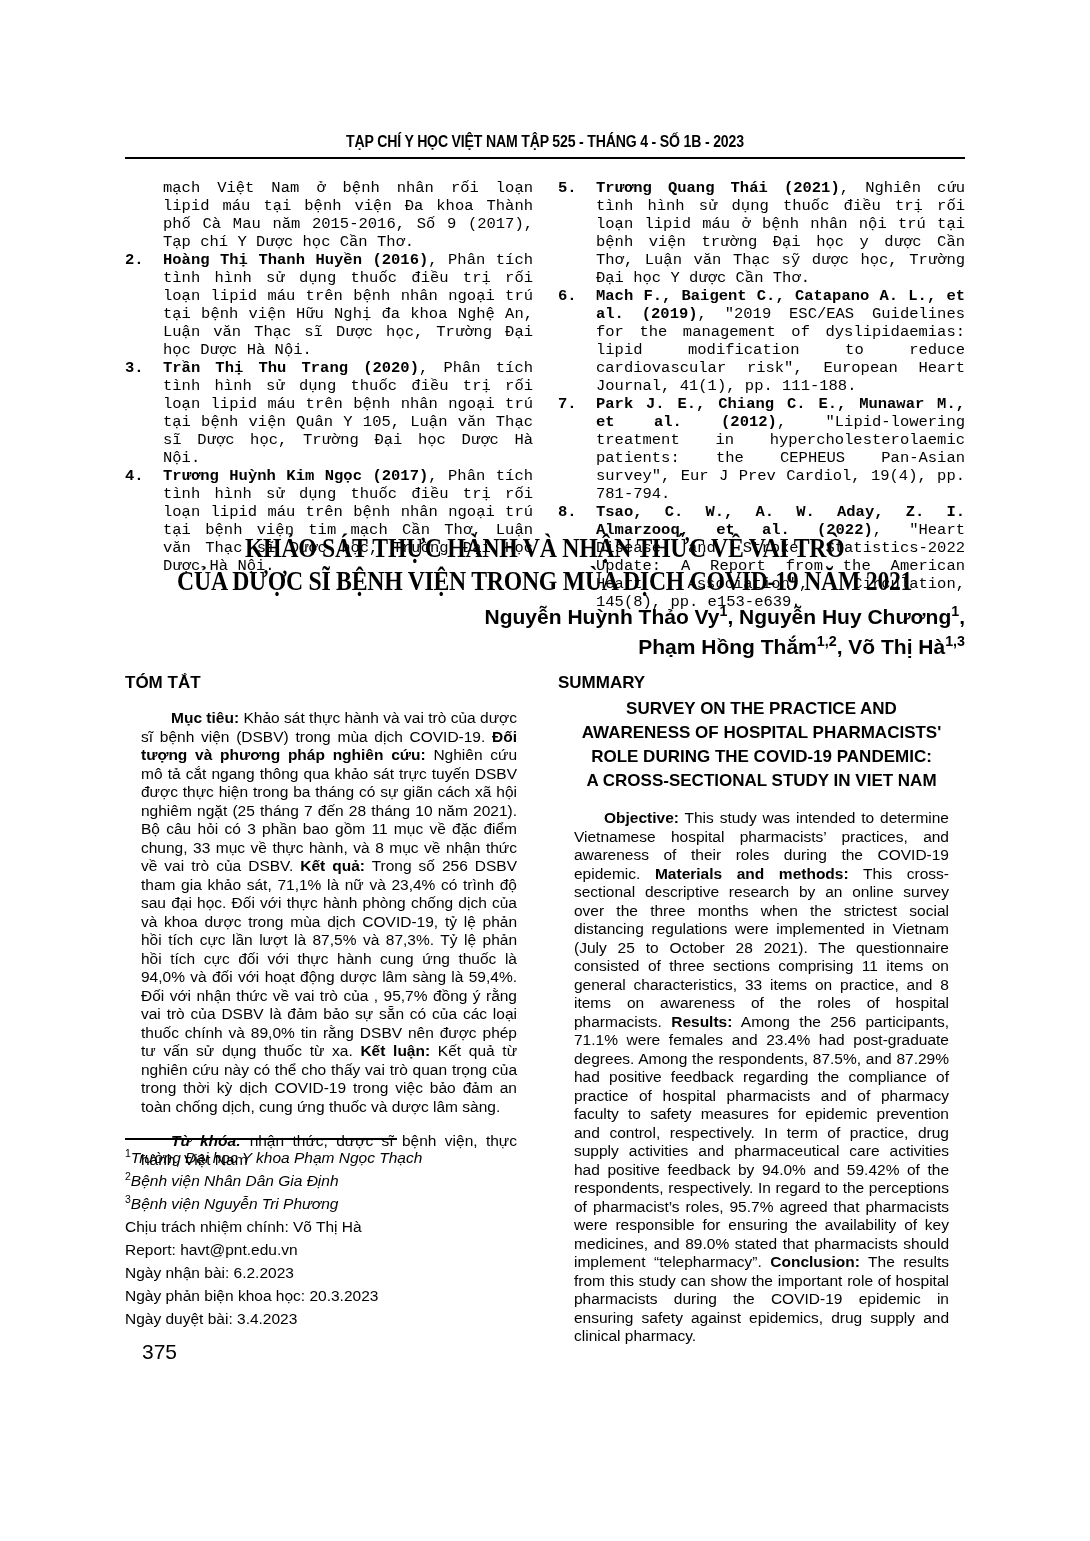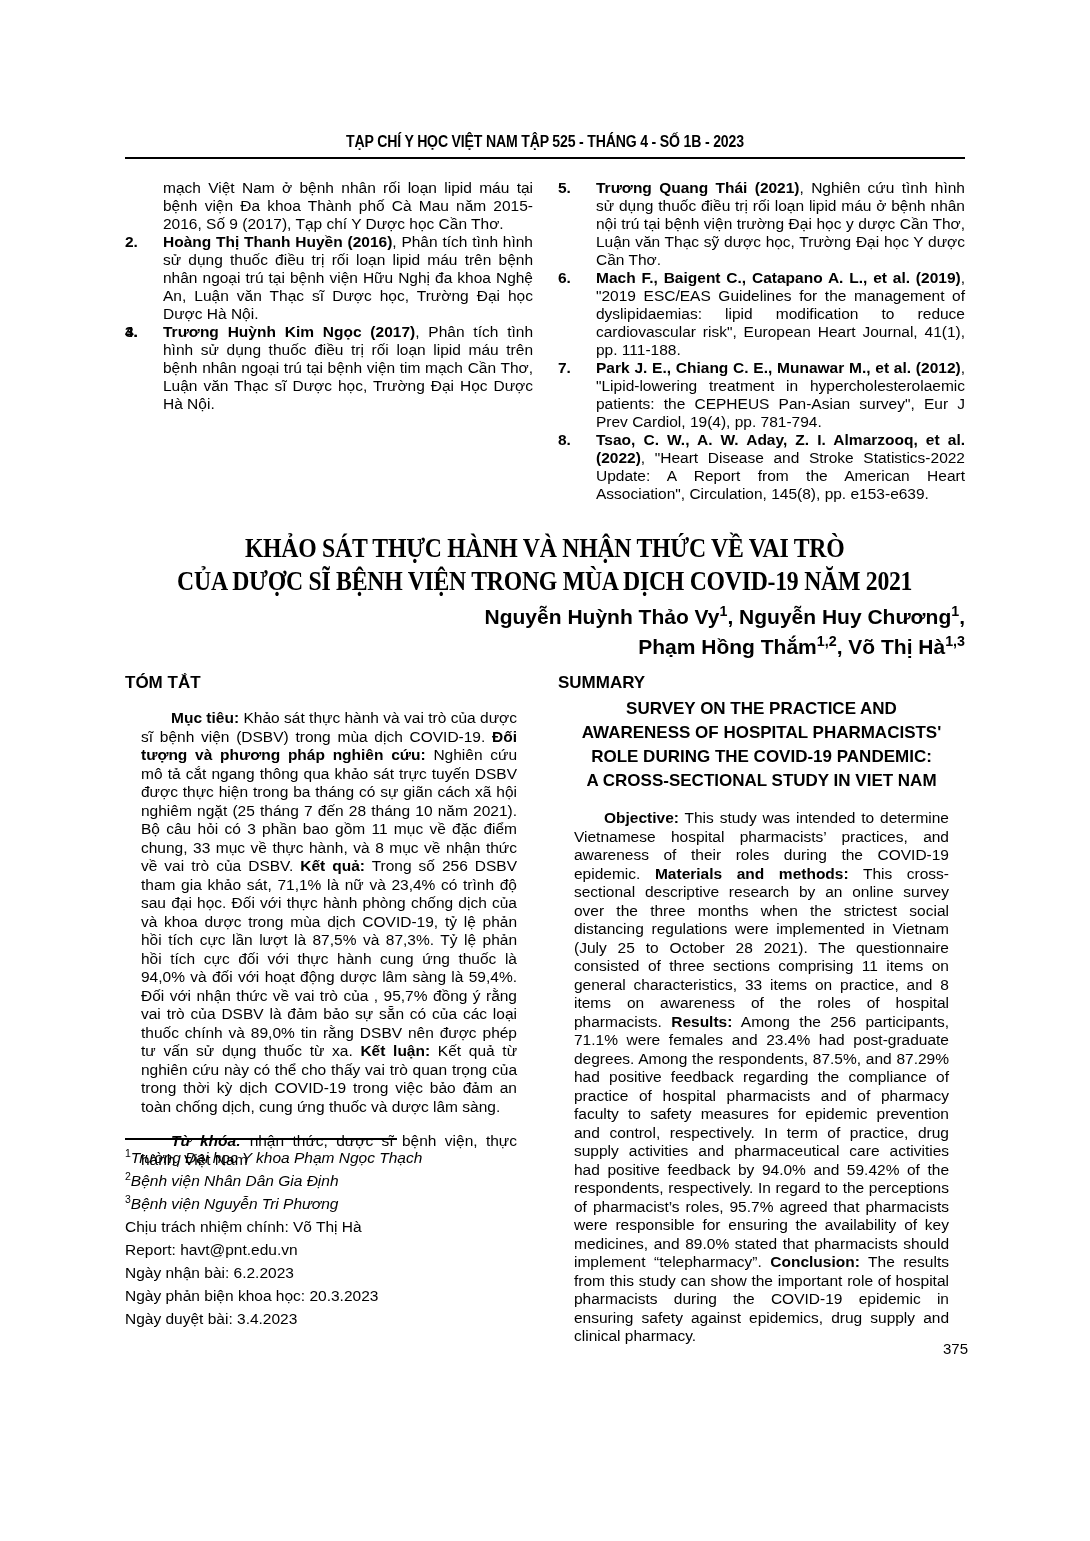--- a/index.html
+++ b/index.html
@@ -30,21 +30,21 @@
 
   
   .refs-row{position:absolute;top:179px;left:125px;width:840px;display:flex;gap:25px;}
   .main-row{position:absolute;top:668px;left:125px;width:840px;display:flex;gap:25px;}
   .col-left{width:408px;}
   .col-right{width:407px;}
 
   
   .ref-item{
     position:relative;padding-left:38px;
-    text-align:justify;font-size:15.5px;line-height:18px;
+    text-align:justify;font-size:15.5px;line-height:18px;font-family:Liberation Mono, monospace;
   }
   .ref-num{position:absolute;left:0;top:0;font-weight:bold;}
 
   
   .title-block{
     position:absolute;top:532px;left:0;width:1090px;
     text-align:center;font-family:"Liberation Serif", serif;
     font-weight:bold;font-size:27px;line-height:33px;letter-spacing:-0.3px;
   }
   .authors-block{
@@ -61,22 +61,22 @@
   }
   .en-title{
     text-align:center;font-weight:bold;font-size:17px;line-height:24px;margin:2px 0 1px 0;
   }
 
   
   .footnotes{position:absolute;top:1138px;left:125px;width:408px;font-size:15.5px;line-height:23px;}
   .fn-rule{width:272px;border-top:2px solid #000;margin:0 0 6px 0;}
 
   .page-number{
-    position:absolute;top:1340px;left:128px;width:840px;
-    text-align:right;font-size:15px;
+    position:absolute;top:1340px;left:142px;width:840px;
+    font-size:21px;
   }
 </style>
 </head>
 <body>
 
 <div class="page">
 
   <div class="journal-header">
     <span class="condensed">TẠP CHÍ Y HỌC VIỆT NAM TẬP 525 - THÁNG 4 - SỐ 1B - 2023</span>
   </div>
@@ -86,20 +86,21 @@
     <div class="col-left">
       <div class="ref-item">
         <span class="ref-text"><span>mạch Việt Nam ở bệnh nhân rối loạn lipid máu tại bệnh viện Đa khoa Thành phố Cà Mau năm 2015-2016, Số 9 (2017), Tạp chí Y Dược học Cần Thơ.</span></span>
       </div>
       <div class="ref-item">
         <span class="ref-num">2.</span>
         <span class="ref-text"><span class="b">Hoàng Thị Thanh Huyền (2016)</span><span>, Phân tích tình hình sử dụng thuốc điều trị rối loạn lipid máu trên bệnh nhân ngoại trú tại bệnh viện Hữu Nghị đa khoa Nghệ An, Luận văn Thạc sĩ Dược học, Trường Đại học Dược Hà Nội.</span></span>
       </div>
       <div class="ref-item">
         <span class="ref-num">3.</span>
+        <span class="ref-text"><span class="b">Trần Thị Thu Trang (2020)</span><span>, Phân tích tình hình sử dụng thuốc điều trị rối loạn lipid máu trên bệnh nhân ngoại trú tại bệnh viện Quân Y 105, Luận văn Thạc sĩ Dược học, Trường Đại học Dược Hà Nội.</span></span>
       </div>
       <div class="ref-item">
         <span class="ref-num">4.</span>
         <span class="ref-text"><span class="b">Trương Huỳnh Kim Ngọc (2017)</span><span>, Phân tích tình hình sử dụng thuốc điều trị rối loạn lipid máu trên bệnh nhân ngoại trú tại bệnh viện tim mạch Cần Thơ, Luận văn Thạc sĩ Dược học, Trường Đại Học Dược Hà Nội.</span></span>
       </div>
     </div>
     <div class="col-right">
       <div class="ref-item">
         <span class="ref-num">5.</span>
         <span class="ref-text"><span class="b">Trương Quang Thái (2021)</span><span>, Nghiên cứu tình hình sử dụng thuốc điều trị rối loạn lipid máu ở bệnh nhân nội trú tại bệnh viện trường Đại học y dược Cần Thơ, Luận văn Thạc sỹ dược học, Trường Đại học Y dược Cần Thơ.</span></span>

